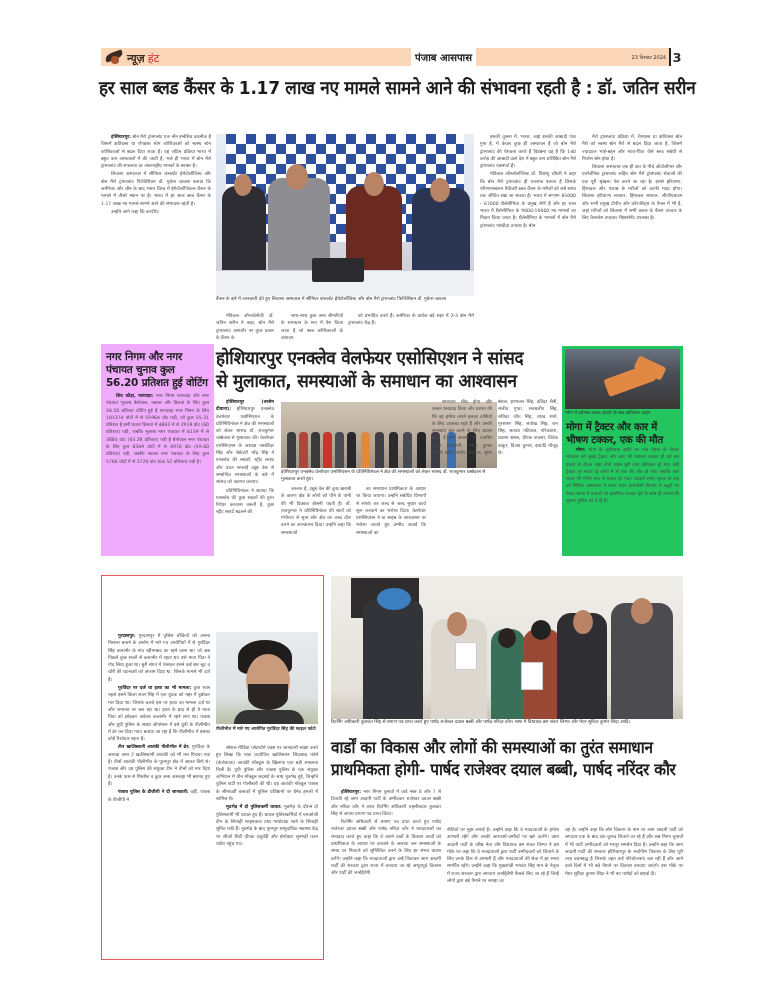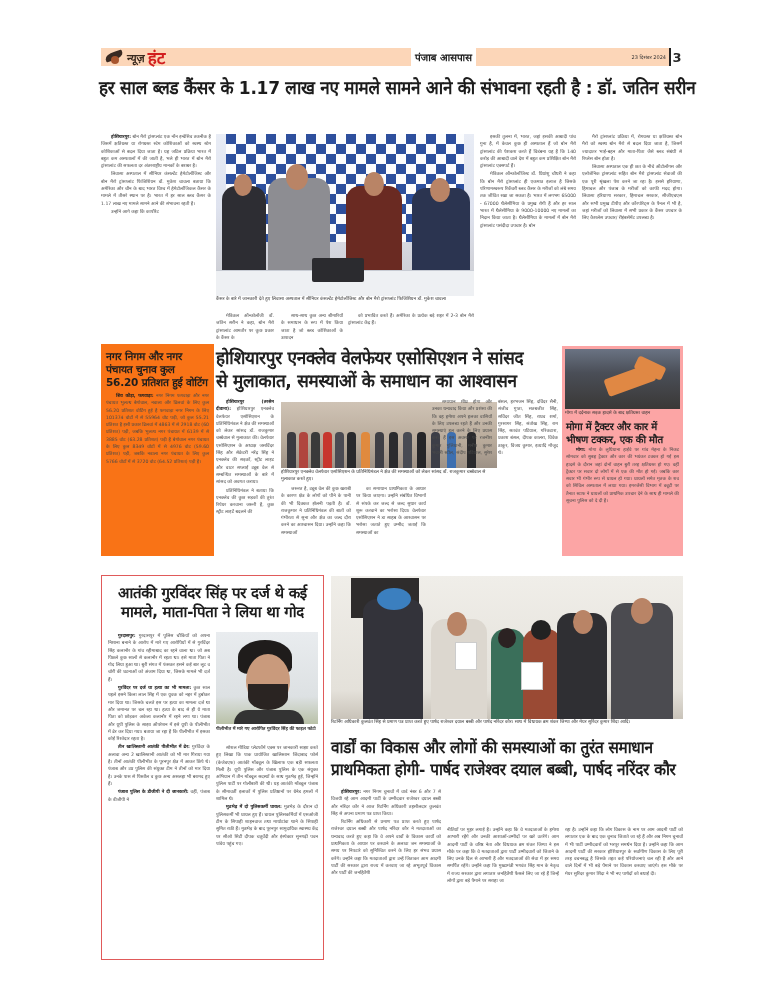--- a/index.html
+++ b/index.html
@@ -7,21 +7,21 @@
   body { font-family: "DejaVu Sans", sans-serif; color: #2b2b2b; position: relative; }
   .page { position: absolute; left: 0; top: 0; width: 768px; height: 994px; }
 
   
   .masthead { position: absolute; left: 101px; top: 48px; width: 582px; height: 18px; display: flex; align-items: stretch; }
   .mast-logo { display: flex; align-items: center; background: #fcd6b8; width: 120px; padding-left: 2px; }
   .mast-logo .bird { width: 22px; height: 18px; position: relative; }
   .mast-logo .bird:before { content: ""; position: absolute; left: 2px; top: 4px; width: 18px; height: 8px; background: #3a2a22; border-radius: 60% 10% 60% 10%; transform: rotate(-18deg); }
   .mast-logo .bird:after { content: ""; position: absolute; left: 8px; top: 8px; width: 8px; height: 8px; background: #a8552e; border-radius: 50%; }
   .mast-logo .brand-a { font-weight: bold; font-size: 11px; color: #3b2b1f; margin-left: 2px; }
-  .mast-logo .brand-b { font-weight: bold; font-size: 17px; color: #d21f1f; margin-left: 3px; }
+  .mast-logo .brand-b { font-weight: normal; font-size: 11px; color: #d21f1f; margin-left: 3px; }
   .mast-mid { flex: 1; background: #fcd6b8; }
   .mast-section { background: #ffffff; font-weight: bold; font-size: 10px; padding: 0 4px; display: flex; align-items: center; color: #1d1d1d; }
   .mast-right { flex: 1; background: #fcd6b8; display: flex; justify-content: flex-end; align-items: center; font-size: 5px; padding-right: 3px; color: #333; }
   .mast-page { background: #fff; font-weight: bold; font-size: 13px; width: 14px; display: flex; justify-content: center; align-items: center; border-left: 2px solid #222; }
 
   
   .lead-head { position: absolute; left: 99px; top: 74px; width: 586px; font-size: 18.5px; font-weight: bold; letter-spacing: -0.3px; color: #1c1c1c; white-space: nowrap; transform: scaleX(0.92); transform-origin: left; }
   .lead-strap { position: absolute; left: 101px; top: 108px; width: 582px; height: 21px; background: #6e1a10; color: #fff; font-size: 11px; display: flex; justify-content: center; align-items: center; white-space: nowrap; }
 
   .col-text { position: absolute; font-size: 4.6px; line-height: 7.3px; color: #4a4a4a; text-align: justify; overflow: hidden; }
@@ -46,26 +46,26 @@
   .photo-group { background: linear-gradient(180deg, #cfc3b5 0%, #b8aa9a 60%, #9d9186 100%); }
   .crowd { position: absolute; bottom: 0; width: 9px; height: 36px; border-radius: 4px 4px 0 0; }
 
   .photo-crash { background: linear-gradient(180deg, #6a7383 0%, #4a4e57 40%, #3a3836 100%); }
   .tractor { position: absolute; background: #e08844; border-radius: 3px; }
 
   .photo-portrait { background: linear-gradient(180deg, #e9ecef 0%, #dde1e3 70%, #b9c1a7 100%); }
   .photo-cert { background: linear-gradient(180deg, #f0eee9 0%, #e4e1da 80%, #c9c3b9 100%); }
 
   
-  .side-blue { position: absolute; left: 101px; top: 344px; width: 113px; height: 212px; background: #f97316; }
+  .side-blue { position: absolute; left: 101px; top: 344px; width: 113px; height: 212px; background: #f0abfc; }
   .side-blue h2 { font-size: 10.5px; line-height: 13px; font-weight: bold; color: #1e1e1e; padding: 6px 5px 3px 5px; letter-spacing: -0.2px; }
   .side-blue .col-text { position: static; padding: 0 5px; }
 
   
-  .side-pink { position: absolute; left: 562px; top: 346px; width: 121px; height: 210px; background: #fca5a5; }
+  .side-pink { position: absolute; left: 562px; top: 346px; width: 121px; height: 210px; background: #22c55e; }
   .side-pink h2 { font-size: 10px; line-height: 12.5px; font-weight: bold; color: #1e1e1e; padding: 3px 4px 2px 4px; letter-spacing: -0.2px; }
 
   .mid-head { position: absolute; left: 216px; top: 346px; width: 344px; font-size: 18px; line-height: 23px; font-weight: bold; color: #202020; letter-spacing: -0.3px; transform: scaleX(0.95); transform-origin: left; }
 
   
   .red-box { position: absolute; left: 101px; top: 575px; width: 223px; height: 385px; border: 1.5px solid #e05a5a; }
   .red-box h2 { font-size: 15px; line-height: 19px; font-weight: bold; text-align: center; color: #1b1b1b; padding-top: 8px; letter-spacing: -0.3px; }
 
   .ward-head { position: absolute; left: 331px; top: 737px; width: 352px; font-size: 16.5px; line-height: 22px; font-weight: bold; color: #1d1d1d; letter-spacing: -0.3px; transform: scaleX(0.93); transform-origin: left; white-space: nowrap; }
   .ward-strap { position: absolute; left: 447px; top: 795px; width: 236px; height: 27px; background: #6e1a10; color: #fff; font-size: 6.6px; padding: 2px 4px; }
@@ -184,21 +184,20 @@
       <div class="tractor" style="left:70px; top:12px; width:30px; height:14px; transform:rotate(25deg);"></div>
     </div>
     <div class="caption" style="left:3px; top:64px; width:115px; height:8px;">मोगा में दर्दनाक सड़क हादसे के बाद क्षतिग्रस्त वाहन</div>
     <h2 style="position:absolute; top:72px; left:0; width:121px;">मोगा में ट्रैक्टर और कार में भीषण टक्कर, एक की मौत</h2>
     <div class="col-text" style="left:4px; top:100px; width:113px; height:108px;">
       <p><b>मोगा:</b> <span>मोगा के लुधियाना हाईवे पर गांव मेहना के निकट सोमवार को सुबह ट्रैक्टर और कार की भयंकर टक्कर हो गई इस हादसे के दौरान जहां दोनों वाहन बुरी तरह क्षतिग्रस्त हो गए। वहीं ट्रैक्टर पर सवार दो लोगों में से एक की मौत हो गई। जबकि कार सवार भी गंभीर रूप से घायल हो गया। घायलों समेत मृतक के शव को सिविल अस्पताल में लाया गया। इमरजेंसी विभाग में ड्यूटी पर तैनात स्टाफ ने घायलों को प्राथमिक उपचार देने के साथ ही मामले की सूचना पुलिस को दे दी है।</span></p>
     </div>
   </div>
 
   <div class="red-box">
-    <h2>आतंकी गुरविंदर सिंह पर दर्ज थे कई मामले, माता-पिता ने लिया था गोद</h2>
     <div class="col-text" style="left:6px; top:56px; width:102px; height:320px;">
       <p><b>गुरदासपुर:</b> <span>गुरदासपुर में पुलिस चौकियों को अपना निशाना बनाने के आरोप में मारे गए आरोपियों में से गुरविंदर सिंह कलानौर के गांव रहीमाबाद का रहने वाला था। जो अब पिछले कुछ सालों से कलानौर में रहता था। इसे माता पिता ने गोद लिया हुआ था। बुरी संगत में फंसकर इसने कई बार लूट व चोरी की घटनाओं को अंजाम दिया था, जिसके मामले भी दर्ज हैं।</span></p>
       <p><b>गुरविंदर पर दर्ज था हत्या का भी मामला:</b> <span>कुछ साल पहले इसने किला लाल सिंह में एक युवक को नहर में डुबोकर मार दिया था। जिसके चलते इस पर हत्या का मामला दर्ज था और जमानत पर चल रहा था। हत्या के बाद से ही ये माता पिता को छोड़कर अकेला कलानौर में रहने लगा था। पंजाब और यूपी पुलिस के साझा ऑपरेशन में इसे यूपी के पीलीभीत में ढेर कर दिया गया। बताया जा रहा है कि पीलीभीत में इसका कोई रिश्तेदार रहता है।</span></p>
       <p><b>तीन खालिस्तानी आतंकी पीलीभीत में ढेर:</b> <span>गुरविंदर के अलावा अन्य 2 खालिस्तानी आतंकी को भी मार गिराया गया है। तीनों आतंकी पीलीभीत के पूरनपुर क्षेत्र में आकर छिपे थे। पंजाब और उप्र पुलिस की संयुक्त टीम ने तीनों को मार दिया है। उनके पास से पिस्तौल व कुछ अन्य असलहा भी बरामद हुए हैं।</span></p>
       <p><b>पंजाब पुलिस के डीजीपी ने दी जानकारी:</b> <span>वहीं, पंजाब के डीजीपी ने</span></p>
     </div>
     <div class="photo photo-portrait" style="left:114px; top:56px; width:102px; height:92px;">
       <div style="position:absolute; left:22px; top:8px; width:54px; height:34px; background:#1f1c1b; border-radius:50% 50% 20% 20%;"></div>
       <div class="head" style="left:30px; top:22px; width:44px; height:54px; background:#c99a7c;"></div>
       <div style="position:absolute; left:32px; top:52px; width:40px; height:26px; background:#2a2422; border-radius:0 0 50% 50%;"></div>

